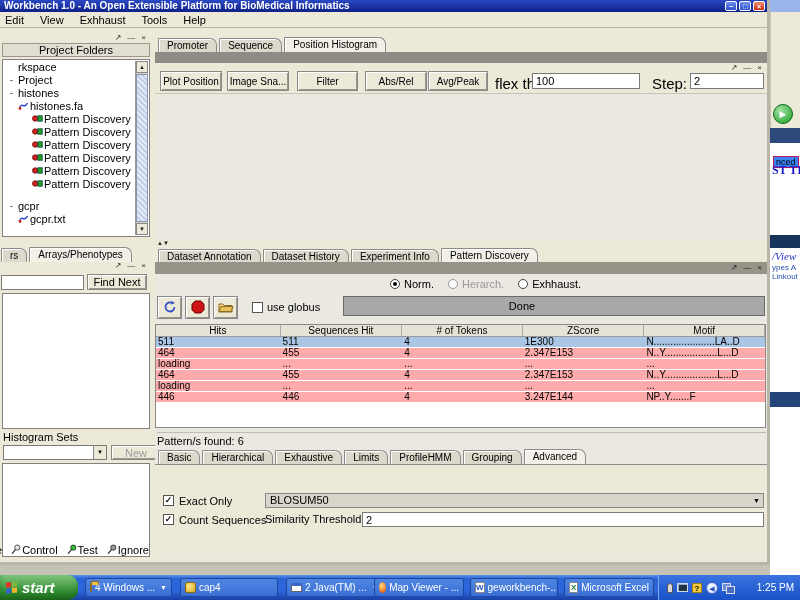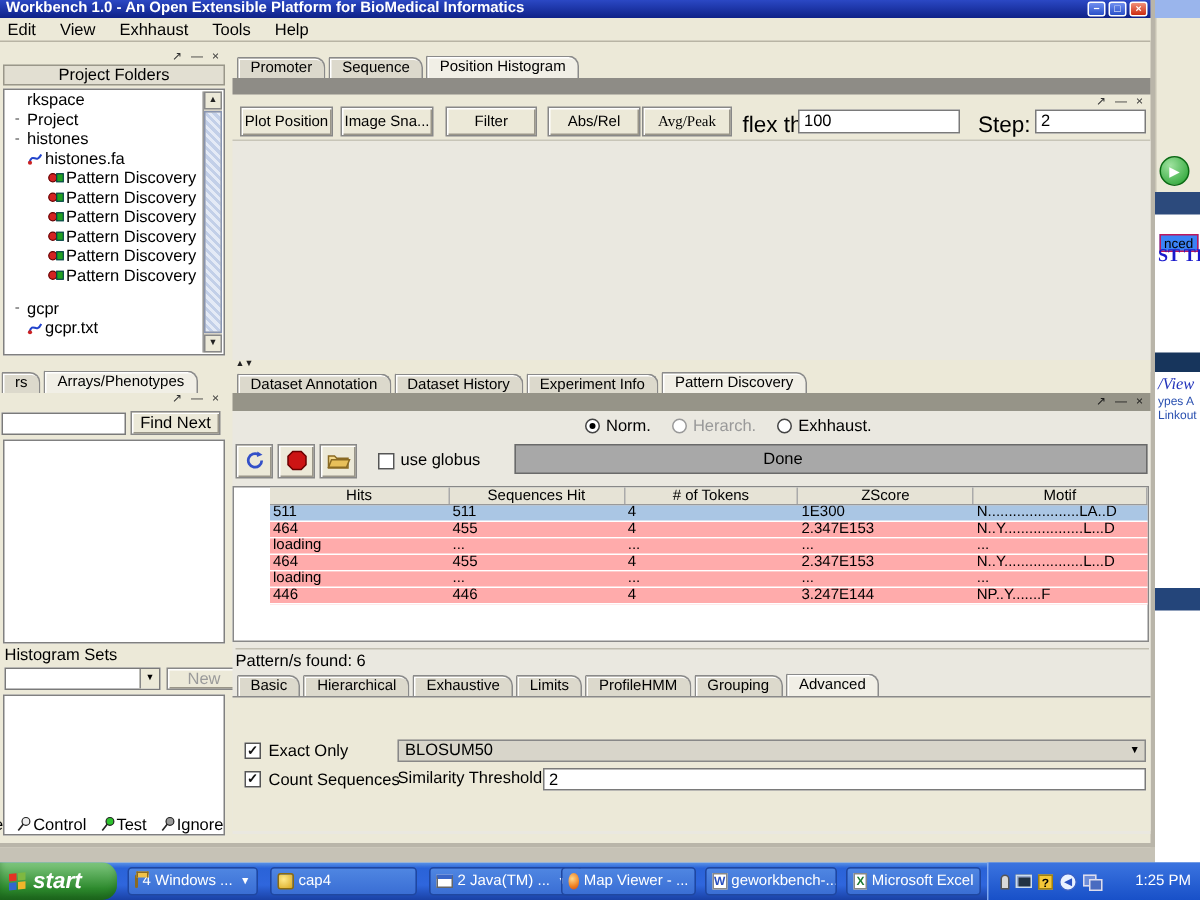--- a/index.html
+++ b/index.html
@@ -74,21 +74,21 @@
   .radio.dis{color:#999;}
   .radio.dis .rdot{border-color:#999;}
 
   #action-row{position:absolute;left:2px;top:20px;height:26px;display:flex;align-items:center;}
   .abtn{width:25px;height:23px;display:inline-flex;align-items:center;justify-content:center;margin-right:3px;}
   .cbwrap{display:inline-flex;align-items:center;gap:4px;margin-left:11px;font-size:11px;}
   .cb{width:11px;height:11px;background:#fff;border:1px solid #555;font-size:9px;line-height:9px;text-align:center;font-weight:bold;color:#111;}
   #progress{position:absolute;left:188px;top:22px;width:422px;height:20px;background:#a8a8a8;border:1px solid #6a6a6a;text-align:center;font-size:11px;line-height:18px;}
   #progress span{position:relative;left:-32px;}
 
-  #ptable{position:absolute;left:0;top:50px;width:611px;height:104px;background:#fff;border:1px solid #888;padding-left:24px;}
+  #ptable{position:absolute;left:0;top:50px;width:611px;height:104px;background:#fff;border:1px solid #888;}
   .throw{display:flex;height:12px;background:#e6e3d6;border-bottom:1px solid #9a9a9a;}
   .th{font-size:10px;line-height:11px;text-align:center;border-right:1px solid #aaa;overflow:hidden;white-space:nowrap;}
   .trow{display:flex;height:11px;border-bottom:1px solid #fff;}
   .trow.sel{background:#aac6e4;}
   .trow.loading{background:#ffabab;}
   .td{font-size:10px;line-height:10px;padding-left:2px;overflow:hidden;white-space:nowrap;}
   #pstatus{position:absolute;left:2px;top:158px;font-size:11px;border-top:1px solid #c0bdb0;width:609px;padding-top:2px;}
   #param-tabs{position:absolute;left:3px;top:175px;}
   #adv-panel{position:absolute;left:0;top:190px;width:612px;height:90px;background:#ece9d8;border-top:1px solid #8a8a8a;}
   .adv-row{position:absolute;left:8px;display:flex;align-items:center;gap:5px;font-size:11px;height:15px;}
@@ -343,21 +343,21 @@
     </div>
     <div id="viz-toolbar">
       <span class="tlabel" style="left:340px">flex thr.</span>
       <input class="tinput" style="left: 377px; width: 108px;" value="100">
       <span class="tlabel" style="left:497px">Step:</span>
       <input class="tinput" style="left: 535px; width: 74px;" value="2">
     <button class="tbtn btn" style="left: 5px; width: 62px;">Plot Position</button>
         <button class="tbtn btn" style="left: 72px; width: 62px;">Image Sna...</button>
         <button class="tbtn btn" style="left: 142px; width: 61px;">Filter</button>
         <button class="tbtn btn" style="left: 210px; width: 62px;">Abs/Rel</button>
-        <button class="tbtn btn" style="left: 273px; width: 60px; font-family: Liberation Serif, serif;">Avg/Peak</button>
+        <button class="tbtn btn" style="left: 273px; width: 60px;">Avg/Peak</button>
       </div>
     <div id="viz-body"></div>
     <div id="splitter">▲▼</div>
 
     <div id="cmd-tabs" class="tabrow">
         <div class="tab">Dataset Annotation</div>
         <div class="tab">Dataset History</div>
         <div class="tab">Experiment Info</div>
         <div class="tab active">Pattern Discovery</div>
       </div>

